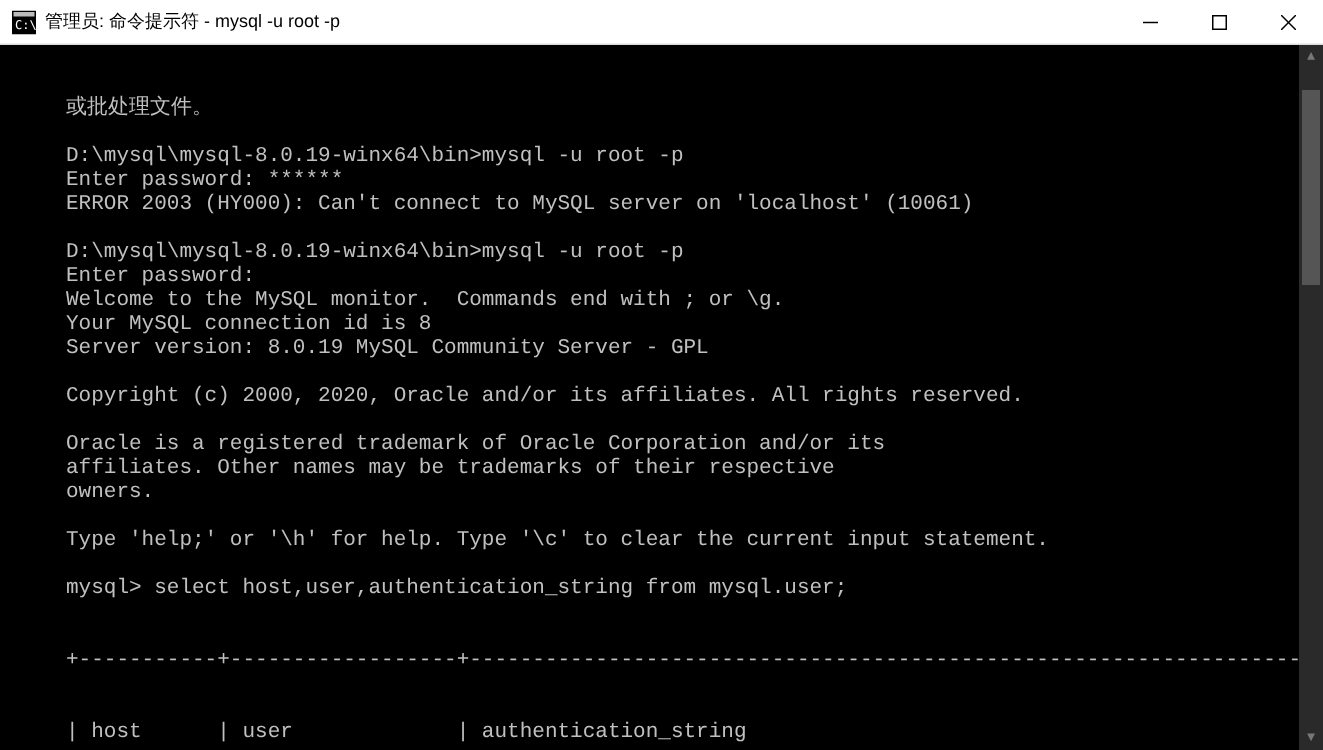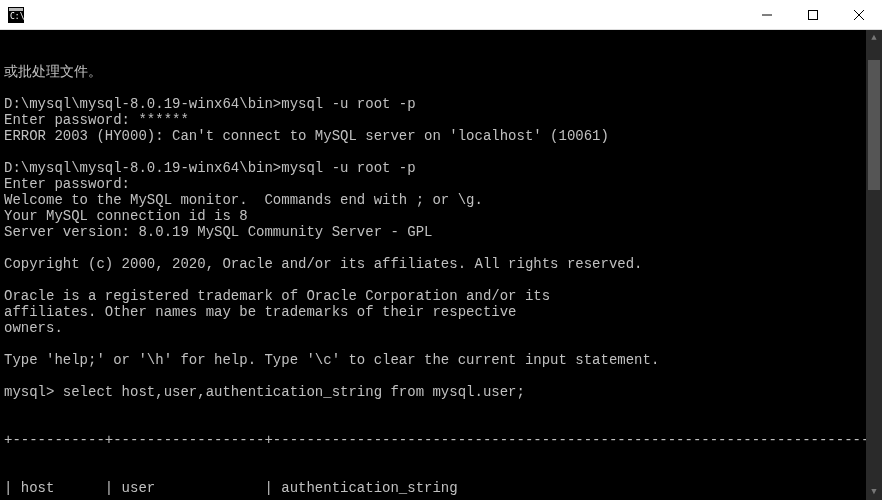--- a/index.html
+++ b/index.html
@@ -79,33 +79,34 @@
     width: 16px;
     height: 16px;
     display: flex;
     align-items: center;
     justify-content: center;
     color: #777;
     font-size: 9px;
   }
   .scroll-arrow.up { top: 0; }
   .scroll-arrow.down { bottom: 0; }
-  .line { white-space: pre; }
+  .line { white-space: pre; margin-left: 40px; }
 </style>
 </head>
 <body>
 
 <div class="titlebar">
   <span class="icon">
     <svg width="16" height="16" viewBox="0 0 16 16">
       <rect x="0" y="0" width="16" height="16" fill="#000"></rect>
       <rect x="1" y="1" width="14" height="3" fill="#bbb"></rect>
       <text x="2" y="12" font-size="8" fill="#fff" font-family="monospace">C:\</text>
     </svg>
   </span>
+  <span class="title">管理员: 命令提示符 - mysql  -u root -p</span>
   <span class="spacer"></span>
   <div class="win-controls">
     <div class="win-btn">
       <svg width="10" height="10" viewBox="0 0 10 10">
           <line x1="0" y1="5" x2="10" y2="5" stroke="#000" stroke-width="1"></line>
         </svg>
     </div>
     <div class="win-btn">
       <svg width="10" height="10" viewBox="0 0 10 10">
           <rect x="0.5" y="0.5" width="9" height="9" fill="none" stroke="#000" stroke-width="1"></rect>

